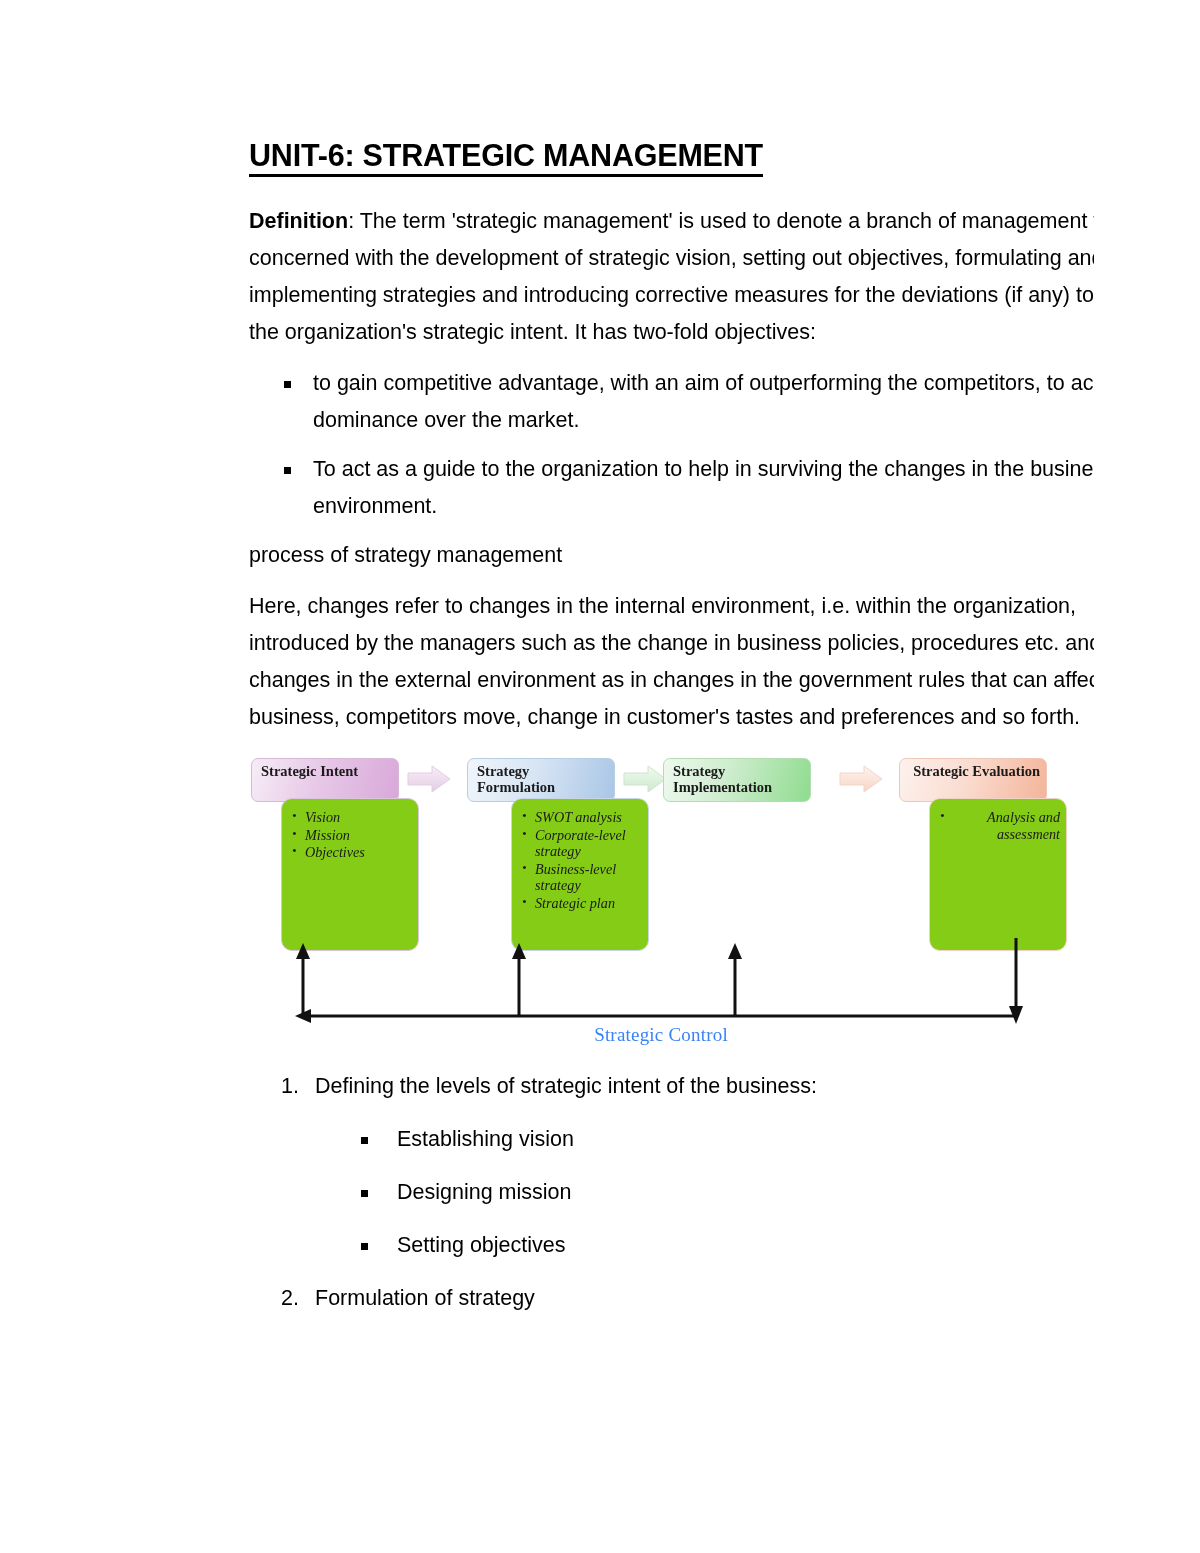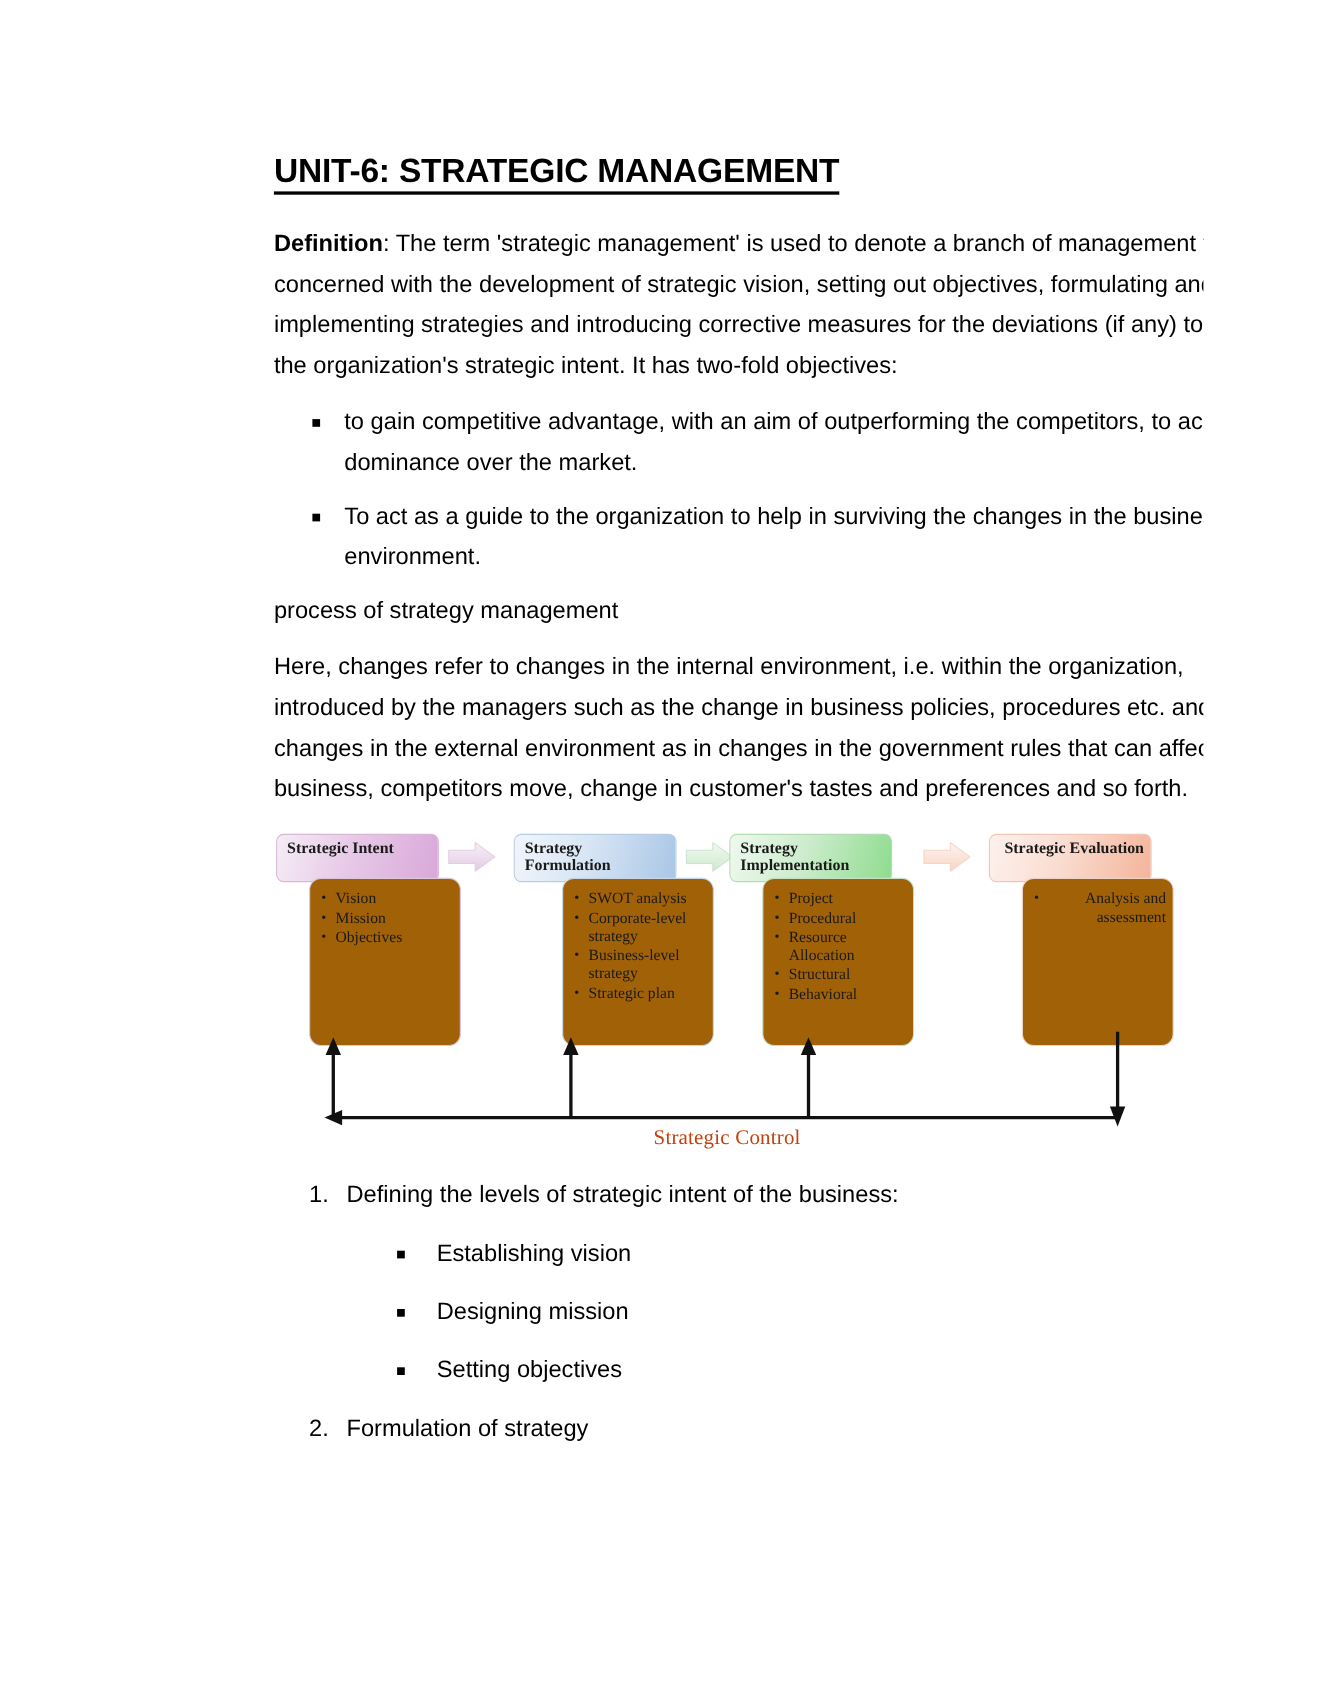--- a/index.html
+++ b/index.html
@@ -144,25 +144,26 @@
     font-weight: bold;
     line-height: 15.5px;
     color: #1a1a1a;
   }
   .stage-body {
     position: absolute;
     left: 30px;
     top: 40px;
     width: 138px;
     height: 153px;
-    background: #a16207;
+    background: #84cc16;
     border: 1.4px solid #c9c9c9;
     border-radius: 11px;
     box-sizing: border-box;
     padding: 10px 6px 6px 10px;
+    font-style: italic;
   }
   .stage-body ul {
     list-style: none;
     margin: 0;
     padding: 0;
   }
   .stage-body li {
     position: relative;
     padding-left: 13px;
     font-family: "Liberation Serif", serif;
@@ -223,21 +224,21 @@
   }
   .control-loop svg { display: block; }
   .control-label {
     position: absolute;
     left: 0;
     top: 88px;
     width: 820px;
     text-align: center;
     font-family: "Liberation Serif", serif;
     font-size: 19px;
-    color: #c2410c;
+    color: #3b82f6;
     letter-spacing: 0.2px;
   }
 </style>
 </head>
 <body>
 
 <div class="page">
   <div class="doc-body">
 
     <h1 class="doc-title">UNIT-6: STRATEGIC MANAGEMENT</h1>
@@ -300,29 +301,20 @@
               <stop offset="55%" stop-color="#ddf1dd"></stop>
               <stop offset="100%" stop-color="#cfe8cf"></stop>
             </linearGradient>
           </defs>
           <path d="M2,9 L26,9 L26,2 L44,15 L26,28 L26,21 L2,21 Z" fill="url(#ag2)" stroke="#cfe3cf" stroke-width="1" stroke-linejoin="round"></path>
         </svg>
       </div>
 
       <div class="stage st-implementation" style="left:412px;">
         <div class="stage-header">Strategy Implementation</div>
-        <div class="stage-body">
-          <ul>
-            <li>Project</li>
-            <li>Procedural</li>
-            <li>Resource Allocation</li>
-            <li>Structural</li>
-            <li>Behavioral</li>
-          </ul>
-        </div>
       </div>
 
       <div class="flow-arrow" style="left:587px;">
         <svg viewBox="0 0 46 30">
           <defs>
             <linearGradient id="ag3" x1="0" y1="0" x2="0" y2="1">
               <stop offset="0%" stop-color="#fdf3ef"></stop>
               <stop offset="55%" stop-color="#fbe3d9"></stop>
               <stop offset="100%" stop-color="#f6d2c2"></stop>
             </linearGradient>

